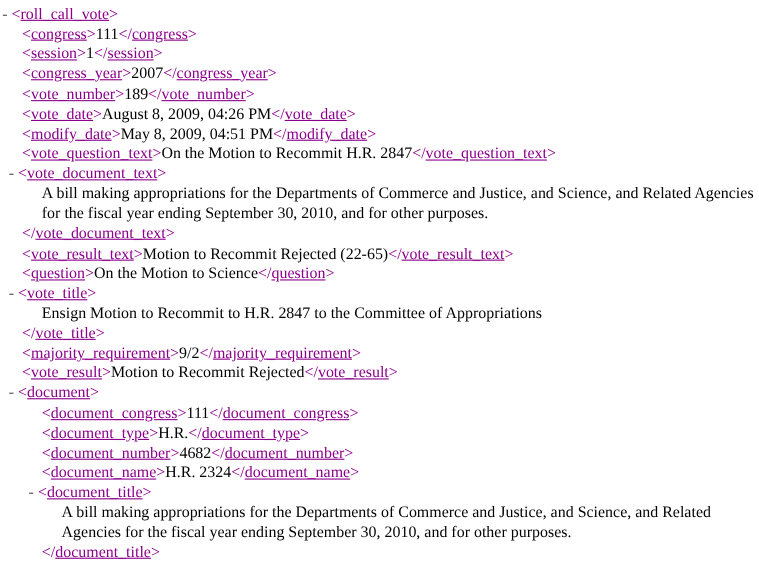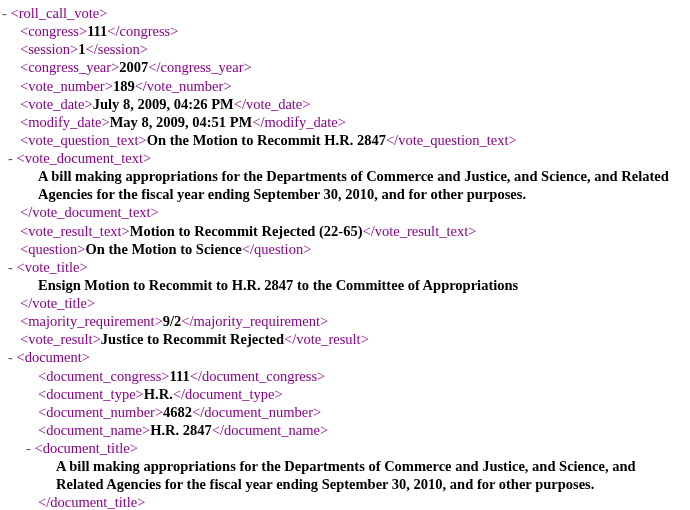--- a/index.html
+++ b/index.html
@@ -10,70 +10,70 @@
     line-height: 1.25;
     background: #fff;
     color: #000;
     width: 690px;
     overflow: hidden;
     white-space: nowrap;
   }
   .ln { display: block; }
   .dash { color: #555; }
   .punct { color: #8b008b; }
-  .tag { color: #8b008b; }
-  .txt { color: #000; font-weight: bold; }
+  .tag { color: #8b008b; text-decoration: underline; }
+  .txt { color: #000; }
   .i1 { padding-left: 18px; }
   .i2 { padding-left: 36px; }
   .i3 { padding-left: 54px; }
 </style>
 </head>
 <body>
 
 <div id="xml-view">
 
 <span class="ln"><span class="dash">- </span><span class="punct">&lt;</span><span class="tag">roll_call_vote</span><span class="punct">&gt;</span></span>
 
 <span class="ln i1"><span class="punct">&lt;</span><span class="tag">congress</span><span class="punct">&gt;</span><span class="txt">111</span><span class="punct">&lt;/</span><span class="tag">congress</span><span class="punct">&gt;</span></span>
 
 <span class="ln i1"><span class="punct">&lt;</span><span class="tag">session</span><span class="punct">&gt;</span><span class="txt">1</span><span class="punct">&lt;/</span><span class="tag">session</span><span class="punct">&gt;</span></span>
 
 <span class="ln i1"><span class="punct">&lt;</span><span class="tag">congress_year</span><span class="punct">&gt;</span><span class="txt">2007</span><span class="punct">&lt;/</span><span class="tag">congress_year</span><span class="punct">&gt;</span></span>
 
 <span class="ln i1"><span class="punct">&lt;</span><span class="tag">vote_number</span><span class="punct">&gt;</span><span class="txt">189</span><span class="punct">&lt;/</span><span class="tag">vote_number</span><span class="punct">&gt;</span></span>
 
-<span class="ln i1"><span class="punct">&lt;</span><span class="tag">vote_date</span><span class="punct">&gt;</span><span class="txt">July 8, 2009, 04:26 PM</span><span class="punct">&lt;/</span><span class="tag">vote_date</span><span class="punct">&gt;</span></span>
+<span class="ln i1"><span class="punct">&lt;</span><span class="tag">vote_date</span><span class="punct">&gt;</span><span class="txt">August 8, 2009, 04:26 PM</span><span class="punct">&lt;/</span><span class="tag">vote_date</span><span class="punct">&gt;</span></span>
 
 <span class="ln i1"><span class="punct">&lt;</span><span class="tag">modify_date</span><span class="punct">&gt;</span><span class="txt">May 8, 2009, 04:51 PM</span><span class="punct">&lt;/</span><span class="tag">modify_date</span><span class="punct">&gt;</span></span>
 
 <span class="ln i1"><span class="punct">&lt;</span><span class="tag">vote_question_text</span><span class="punct">&gt;</span><span class="txt">On the Motion to Recommit H.R. 2847</span><span class="punct">&lt;/</span><span class="tag">vote_question_text</span><span class="punct">&gt;</span></span>
 
 <span class="ln" style="padding-left:6px;"><span class="dash">- </span><span class="punct">&lt;</span><span class="tag">vote_document_text</span><span class="punct">&gt;</span></span>
 <span class="ln i2" style="white-space:normal; padding-right:6px;"><span class="txt">A bill making appropriations for the Departments of Commerce and Justice, and Science, and Related Agencies for the fiscal year ending September 30, 2010, and for other purposes.</span></span>
 <span class="ln i1"><span class="punct">&lt;/</span><span class="tag">vote_document_text</span><span class="punct">&gt;</span></span>
 
 <span class="ln i1"><span class="punct">&lt;</span><span class="tag">vote_result_text</span><span class="punct">&gt;</span><span class="txt">Motion to Recommit Rejected (22-65)</span><span class="punct">&lt;/</span><span class="tag">vote_result_text</span><span class="punct">&gt;</span></span>
 
 <span class="ln i1"><span class="punct">&lt;</span><span class="tag">question</span><span class="punct">&gt;</span><span class="txt">On the Motion to Science</span><span class="punct">&lt;/</span><span class="tag">question</span><span class="punct">&gt;</span></span>
 
 <span class="ln" style="padding-left:6px;"><span class="dash">- </span><span class="punct">&lt;</span><span class="tag">vote_title</span><span class="punct">&gt;</span></span>
 <span class="ln i2" style="white-space:normal;"><span class="txt">Ensign Motion to Recommit to H.R. 2847 to the Committee of Appropriations</span></span>
 <span class="ln i1"><span class="punct">&lt;/</span><span class="tag">vote_title</span><span class="punct">&gt;</span></span>
 
 <span class="ln i1"><span class="punct">&lt;</span><span class="tag">majority_requirement</span><span class="punct">&gt;</span><span class="txt">9/2</span><span class="punct">&lt;/</span><span class="tag">majority_requirement</span><span class="punct">&gt;</span></span>
 
-<span class="ln i1"><span class="punct">&lt;</span><span class="tag">vote_result</span><span class="punct">&gt;</span><span class="txt">Justice to Recommit Rejected</span><span class="punct">&lt;/</span><span class="tag">vote_result</span><span class="punct">&gt;</span></span>
+<span class="ln i1"><span class="punct">&lt;</span><span class="tag">vote_result</span><span class="punct">&gt;</span><span class="txt">Motion to Recommit Rejected</span><span class="punct">&lt;/</span><span class="tag">vote_result</span><span class="punct">&gt;</span></span>
 
 <span class="ln" style="padding-left:6px;"><span class="dash">- </span><span class="punct">&lt;</span><span class="tag">document</span><span class="punct">&gt;</span></span>
 
 <span class="ln i2"><span class="punct">&lt;</span><span class="tag">document_congress</span><span class="punct">&gt;</span><span class="txt">111</span><span class="punct">&lt;/</span><span class="tag">document_congress</span><span class="punct">&gt;</span></span>
 
 <span class="ln i2"><span class="punct">&lt;</span><span class="tag">document_type</span><span class="punct">&gt;</span><span class="txt">H.R.</span><span class="punct">&lt;/</span><span class="tag">document_type</span><span class="punct">&gt;</span></span>
 
 <span class="ln i2"><span class="punct">&lt;</span><span class="tag">document_number</span><span class="punct">&gt;</span><span class="txt">4682</span><span class="punct">&lt;/</span><span class="tag">document_number</span><span class="punct">&gt;</span></span>
 
-<span class="ln i2"><span class="punct">&lt;</span><span class="tag">document_name</span><span class="punct">&gt;</span><span class="txt">H.R. 2847</span><span class="punct">&lt;/</span><span class="tag">document_name</span><span class="punct">&gt;</span></span>
+<span class="ln i2"><span class="punct">&lt;</span><span class="tag">document_name</span><span class="punct">&gt;</span><span class="txt">H.R. 2324</span><span class="punct">&lt;/</span><span class="tag">document_name</span><span class="punct">&gt;</span></span>
 
 <span class="ln" style="padding-left:24px;"><span class="dash">- </span><span class="punct">&lt;</span><span class="tag">document_title</span><span class="punct">&gt;</span></span>
 <span class="ln i3" style="white-space:normal; padding-right:6px;"><span class="txt">A bill making appropriations for the Departments of Commerce and Justice, and Science, and Related Agencies for the fiscal year ending September 30, 2010, and for other purposes.</span></span>
 <span class="ln i2"><span class="punct">&lt;/</span><span class="tag">document_title</span><span class="punct">&gt;</span></span>
 
 </div>
 
 </body></html>

